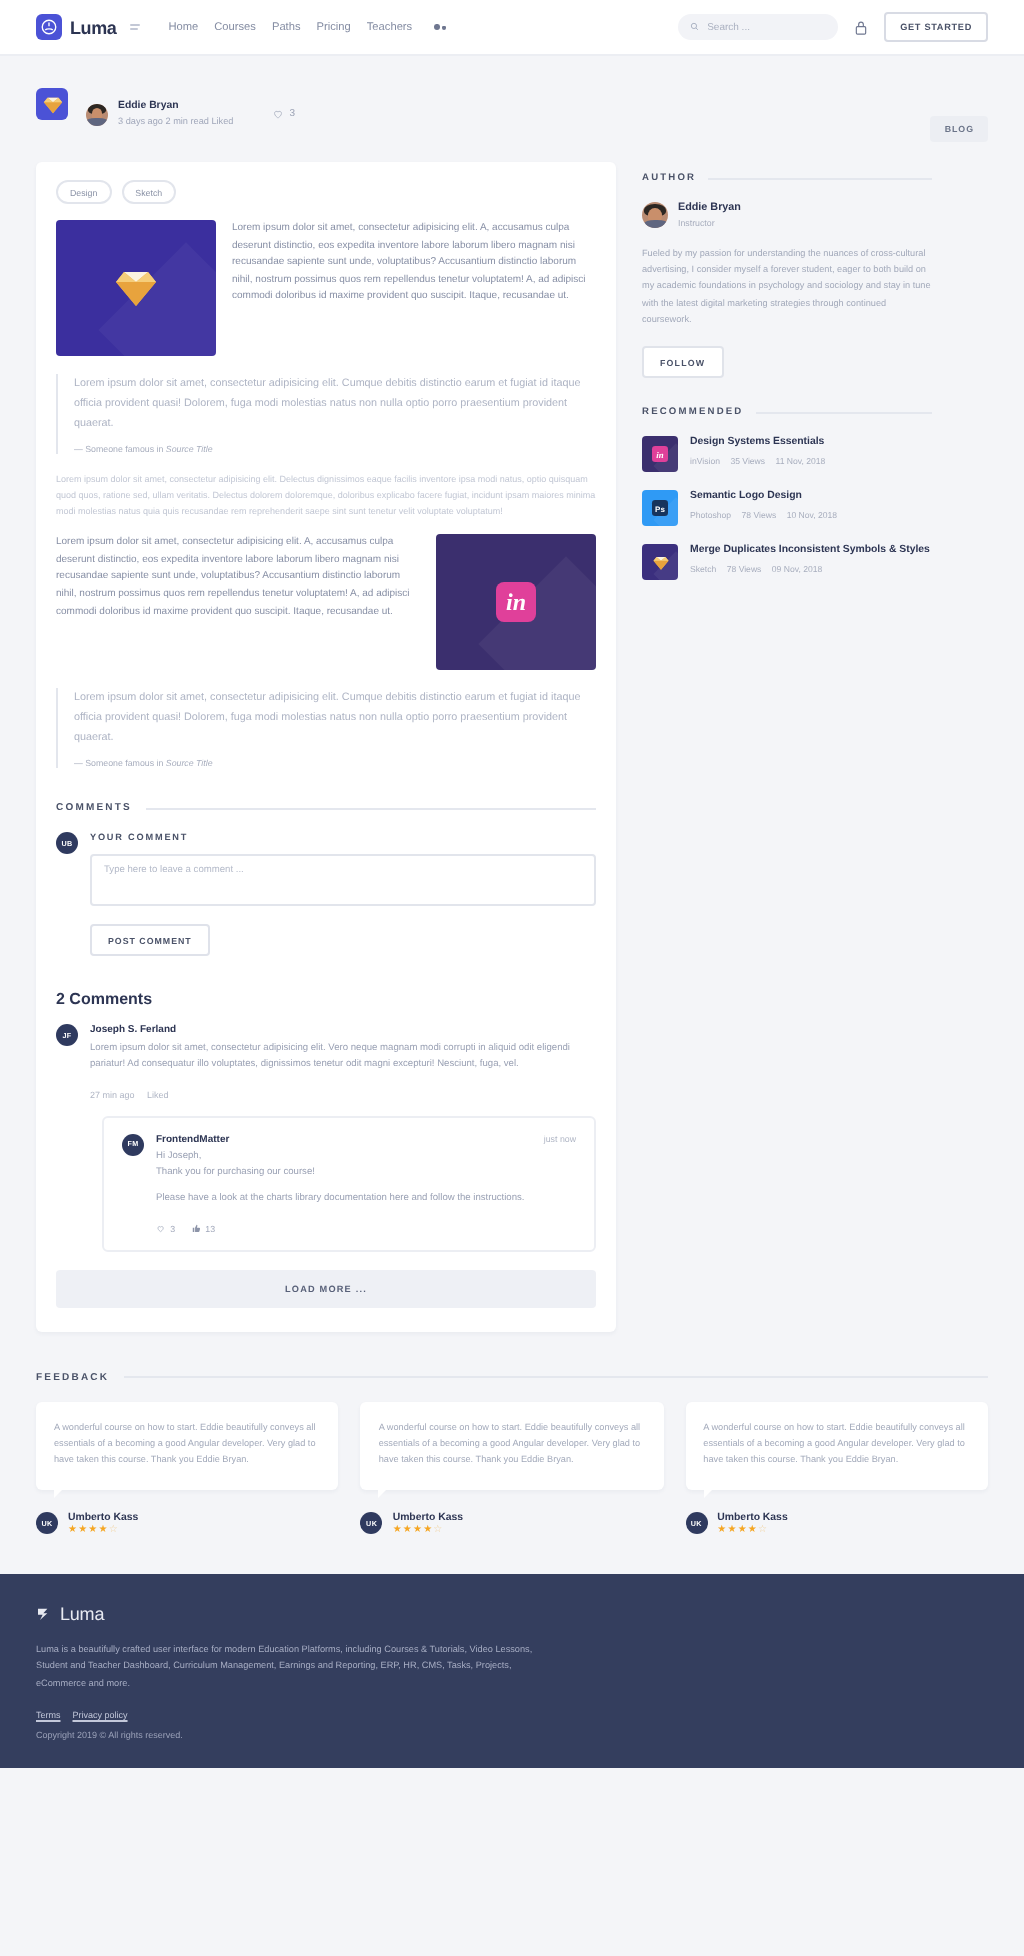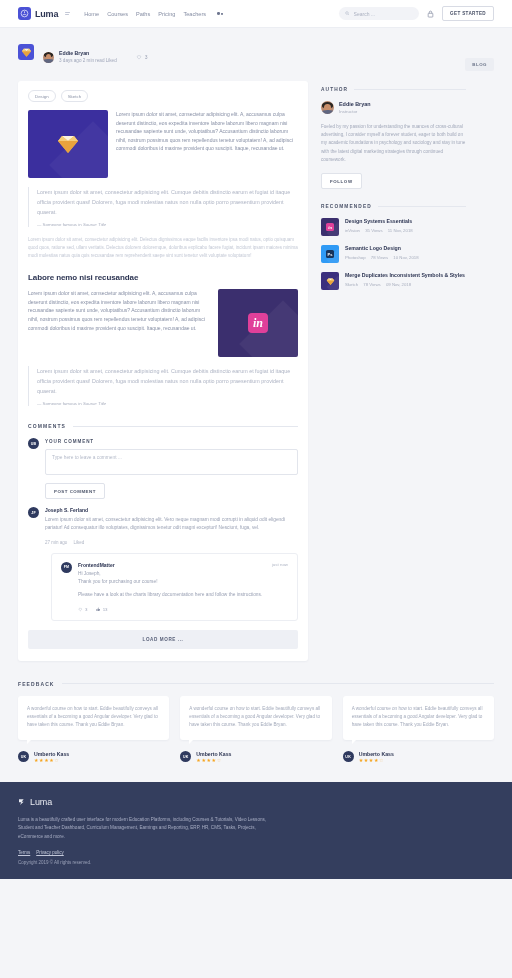--- a/index.html
+++ b/index.html
@@ -335,21 +335,20 @@
           <p class="body-p dark">Lorem ipsum dolor sit amet, consectetur adipisicing elit. A, accusamus culpa deserunt distinctio, eos expedita inventore labore laborum libero magnam nisi recusandae sapiente sunt unde, voluptatibus? Accusantium distinctio laborum nihil, nostrum possimus quos rem repellendus tenetur voluptatem! A, ad adipisci commodi doloribus id maxime provident quo suscipit. Itaque, recusandae ut.</p>
         </div>
 
         <div class="quote">
           <p>Lorem ipsum dolor sit amet, consectetur adipisicing elit. Cumque debitis distinctio earum et fugiat id itaque officia provident quasi! Dolorem, fuga modi molestias natus non nulla optio porro praesentium provident quaerat.</p>
           <cite><span>— Someone famous in </span><em>Source Title</em></cite>
         </div>
 
         <p class="muted-block">Lorem ipsum dolor sit amet, consectetur adipisicing elit. Delectus dignissimos eaque facilis inventore ipsa modi natus, optio quisquam quod quos, ratione sed, ullam veritatis. Delectus dolorem doloremque, doloribus explicabo facere fugiat, incidunt ipsam maiores minima modi molestias natus quia quis recusandae rem reprehenderit saepe sint sunt tenetur velit voluptate voluptatum!</p>
 
-        <h2 class="sub">Labore nemo nisi recusandae</h2>
 
         <div class="figure-row2">
           <p class="body-p dark" style="flex:1">Lorem ipsum dolor sit amet, consectetur adipisicing elit. A, accusamus culpa deserunt distinctio, eos expedita inventore labore laborum libero magnam nisi recusandae sapiente sunt unde, voluptatibus? Accusantium distinctio laborum nihil, nostrum possimus quos rem repellendus tenetur voluptatem! A, ad adipisci commodi doloribus id maxime provident quo suscipit. Itaque, recusandae ut.</p>
           <div class="thumb-r">
             <span class="ray"></span>
             <span class="invision-box">in</span>
           </div>
         </div>
 
         <div class="quote">
@@ -364,20 +363,21 @@
 
         <div class="your-comment">
           <span class="av-circle">UB</span>
           <div class="cmt-box">
             <span class="cmt-label">YOUR COMMENT</span>
             <textarea class="cmt-input" placeholder="Type here to leave a comment ..." style=""></textarea>
             <button class="btn-post">POST COMMENT</button>
           </div>
         </div>
 
+        <h3 class="count">2 Comments</h3>
 
         <div class="comment">
           <span class="av-circle">JF</span>
           <div style="flex:1">
             <div class="c-name">Joseph S. Ferland</div>
             <div class="c-text">Lorem ipsum dolor sit amet, consectetur adipisicing elit. Vero neque magnam modi corrupti in aliquid odit eligendi pariatur! Ad consequatur illo voluptates, dignissimos tenetur odit magni excepturi! Nesciunt, fuga, vel.</div>
             <div class="c-meta">
               <span>27 min ago</span>
               <span>Liked</span>
             </div>

